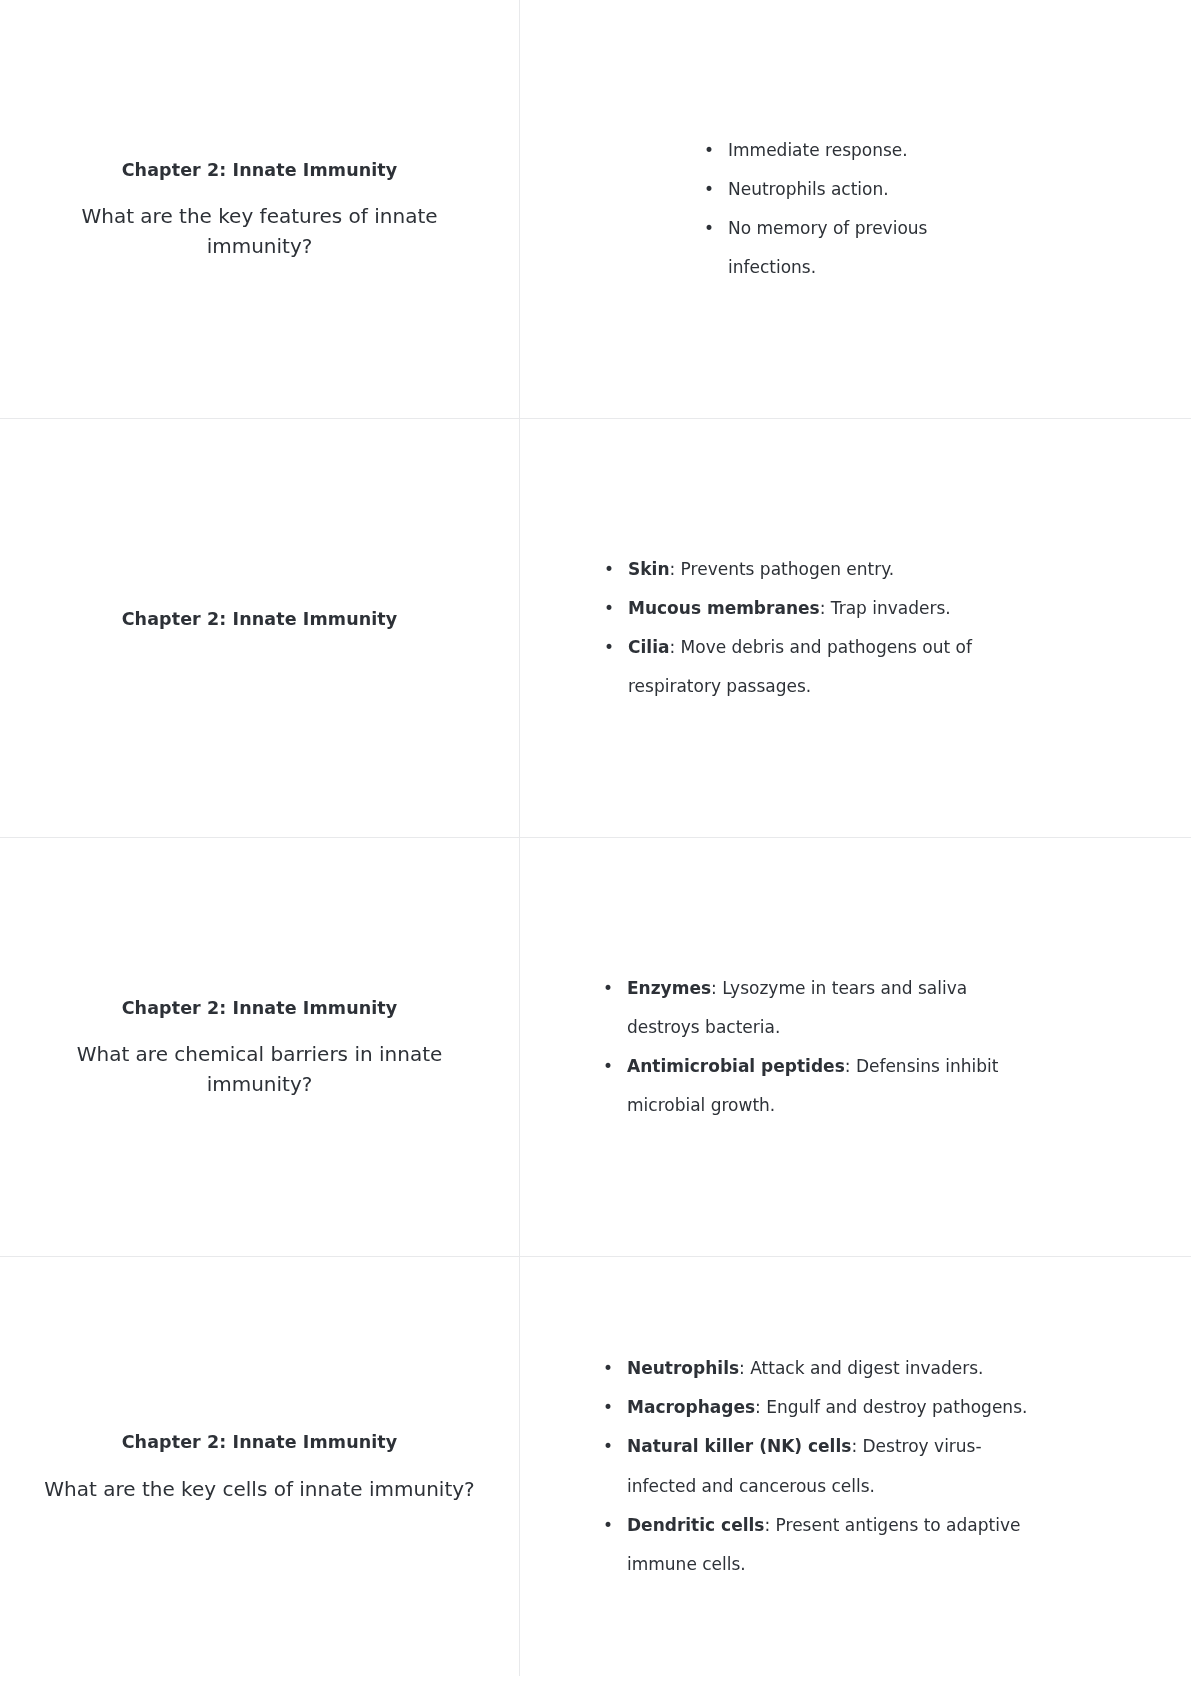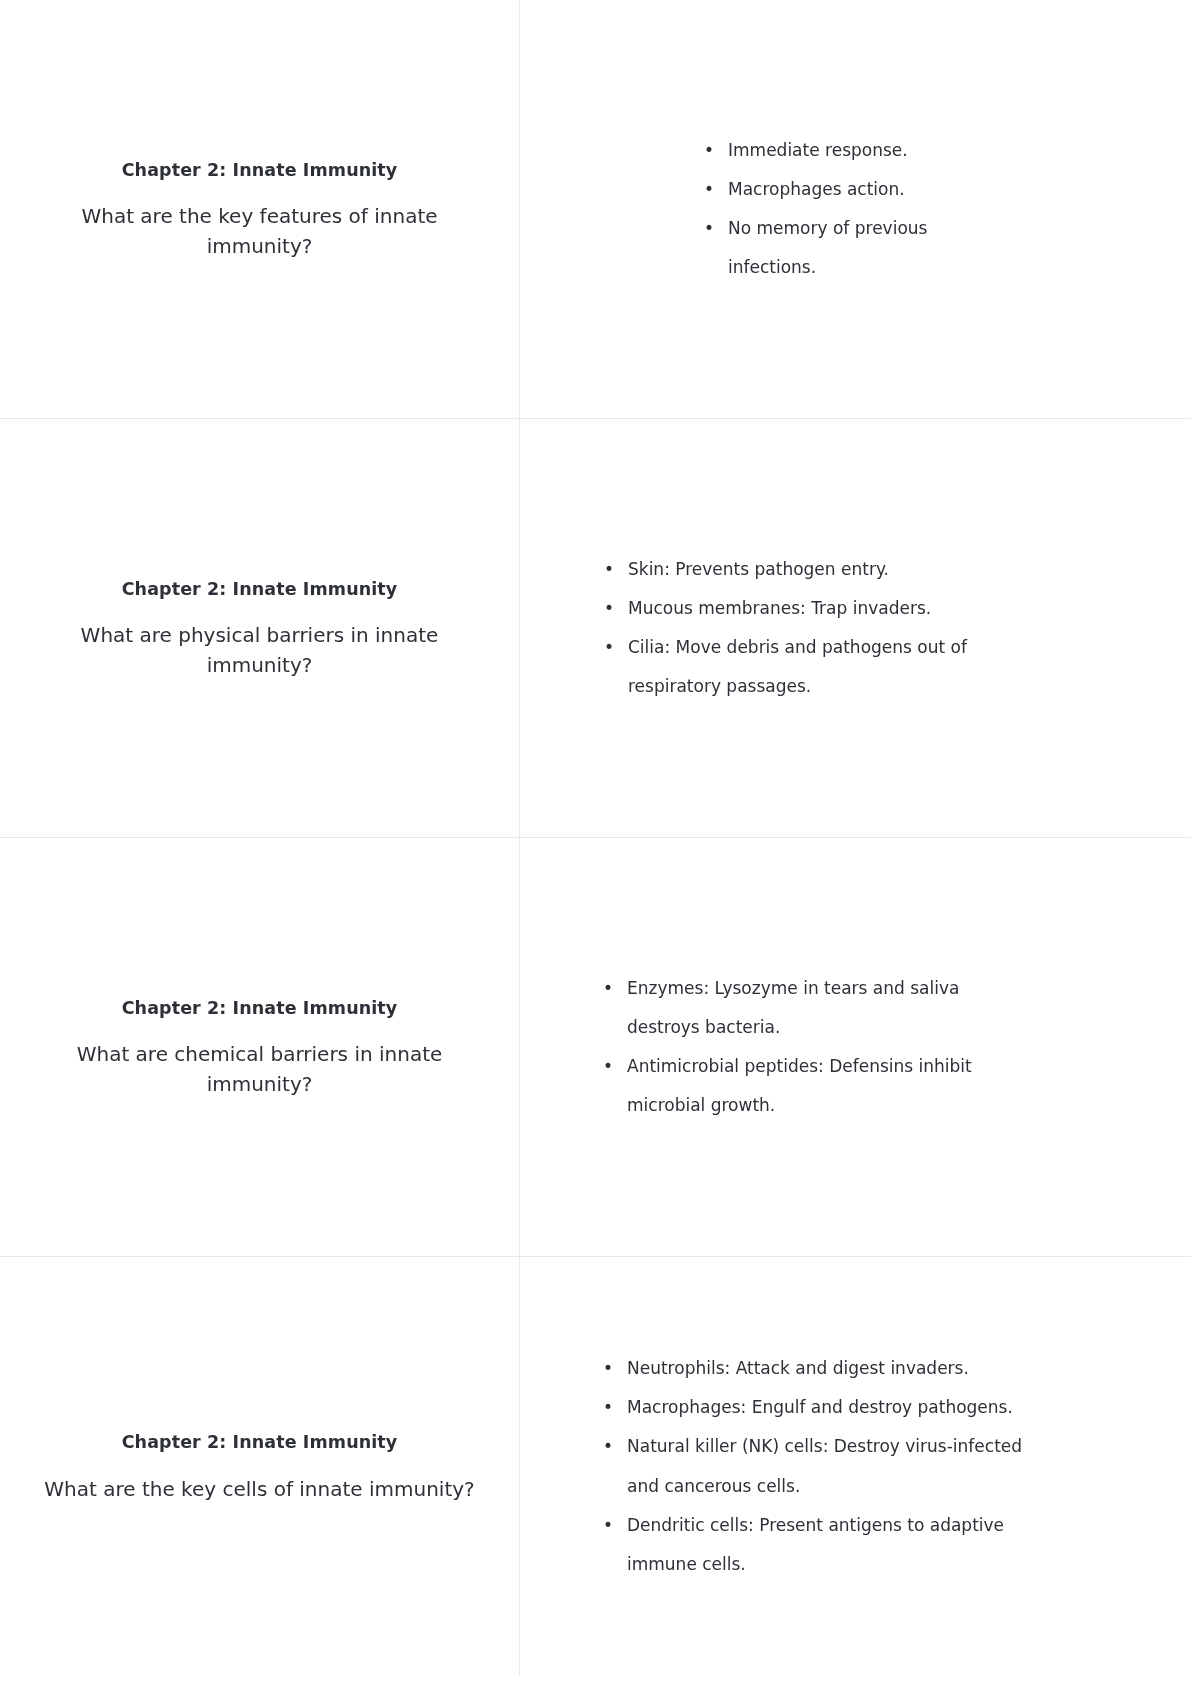--- a/index.html
+++ b/index.html
@@ -82,50 +82,49 @@
   .answer-item::before {
     content: "\2022";
     position: absolute;
     left: 2px;
     top: 0;
     font-size: 17px;
     line-height: 2.3;
     color: #2d3137;
   }
   .answer-item b {
-    font-weight: 400;
+    font-weight: 700;
   }
   
   .answer-list.narrow { max-width: 230px; }
   .answer-list.wide   { max-width: 430px; }
   .answer-list.wider  { max-width: 432px; }
 </style>
 </head>
 <body>
 
 <div class="flashcard-sheet">
 
   <div class="card-row">
     <div class="card-front">
       <div class="card-chapter">Chapter 2: Innate Immunity</div>
       <div class="card-question">What are the key features of innate immunity?</div>
     </div>
     <div class="card-back">
       <ul class="answer-list narrow">
         <li class="answer-item"><span>Immediate response.</span></li>
-        <li class="answer-item"><span>Macrophages action.</span></li>
+        <li class="answer-item"><span>Neutrophils action.</span></li>
         <li class="answer-item"><span>No memory of previous infections.</span></li>
       </ul>
     </div>
   </div>
 
   <div class="card-row">
     <div class="card-front">
       <div class="card-chapter">Chapter 2: Innate Immunity</div>
-      <div class="card-question">What are physical barriers in innate immunity?</div>
     </div>
     <div class="card-back">
       <ul class="answer-list wide">
         <li class="answer-item"><b>Skin</b><span>: Prevents pathogen entry.</span></li>
         <li class="answer-item"><b>Mucous membranes</b><span>: Trap invaders.</span></li>
         <li class="answer-item"><b>Cilia</b><span>: Move debris and pathogens out of respiratory passages.</span></li>
       </ul>
     </div>
   </div>
 

